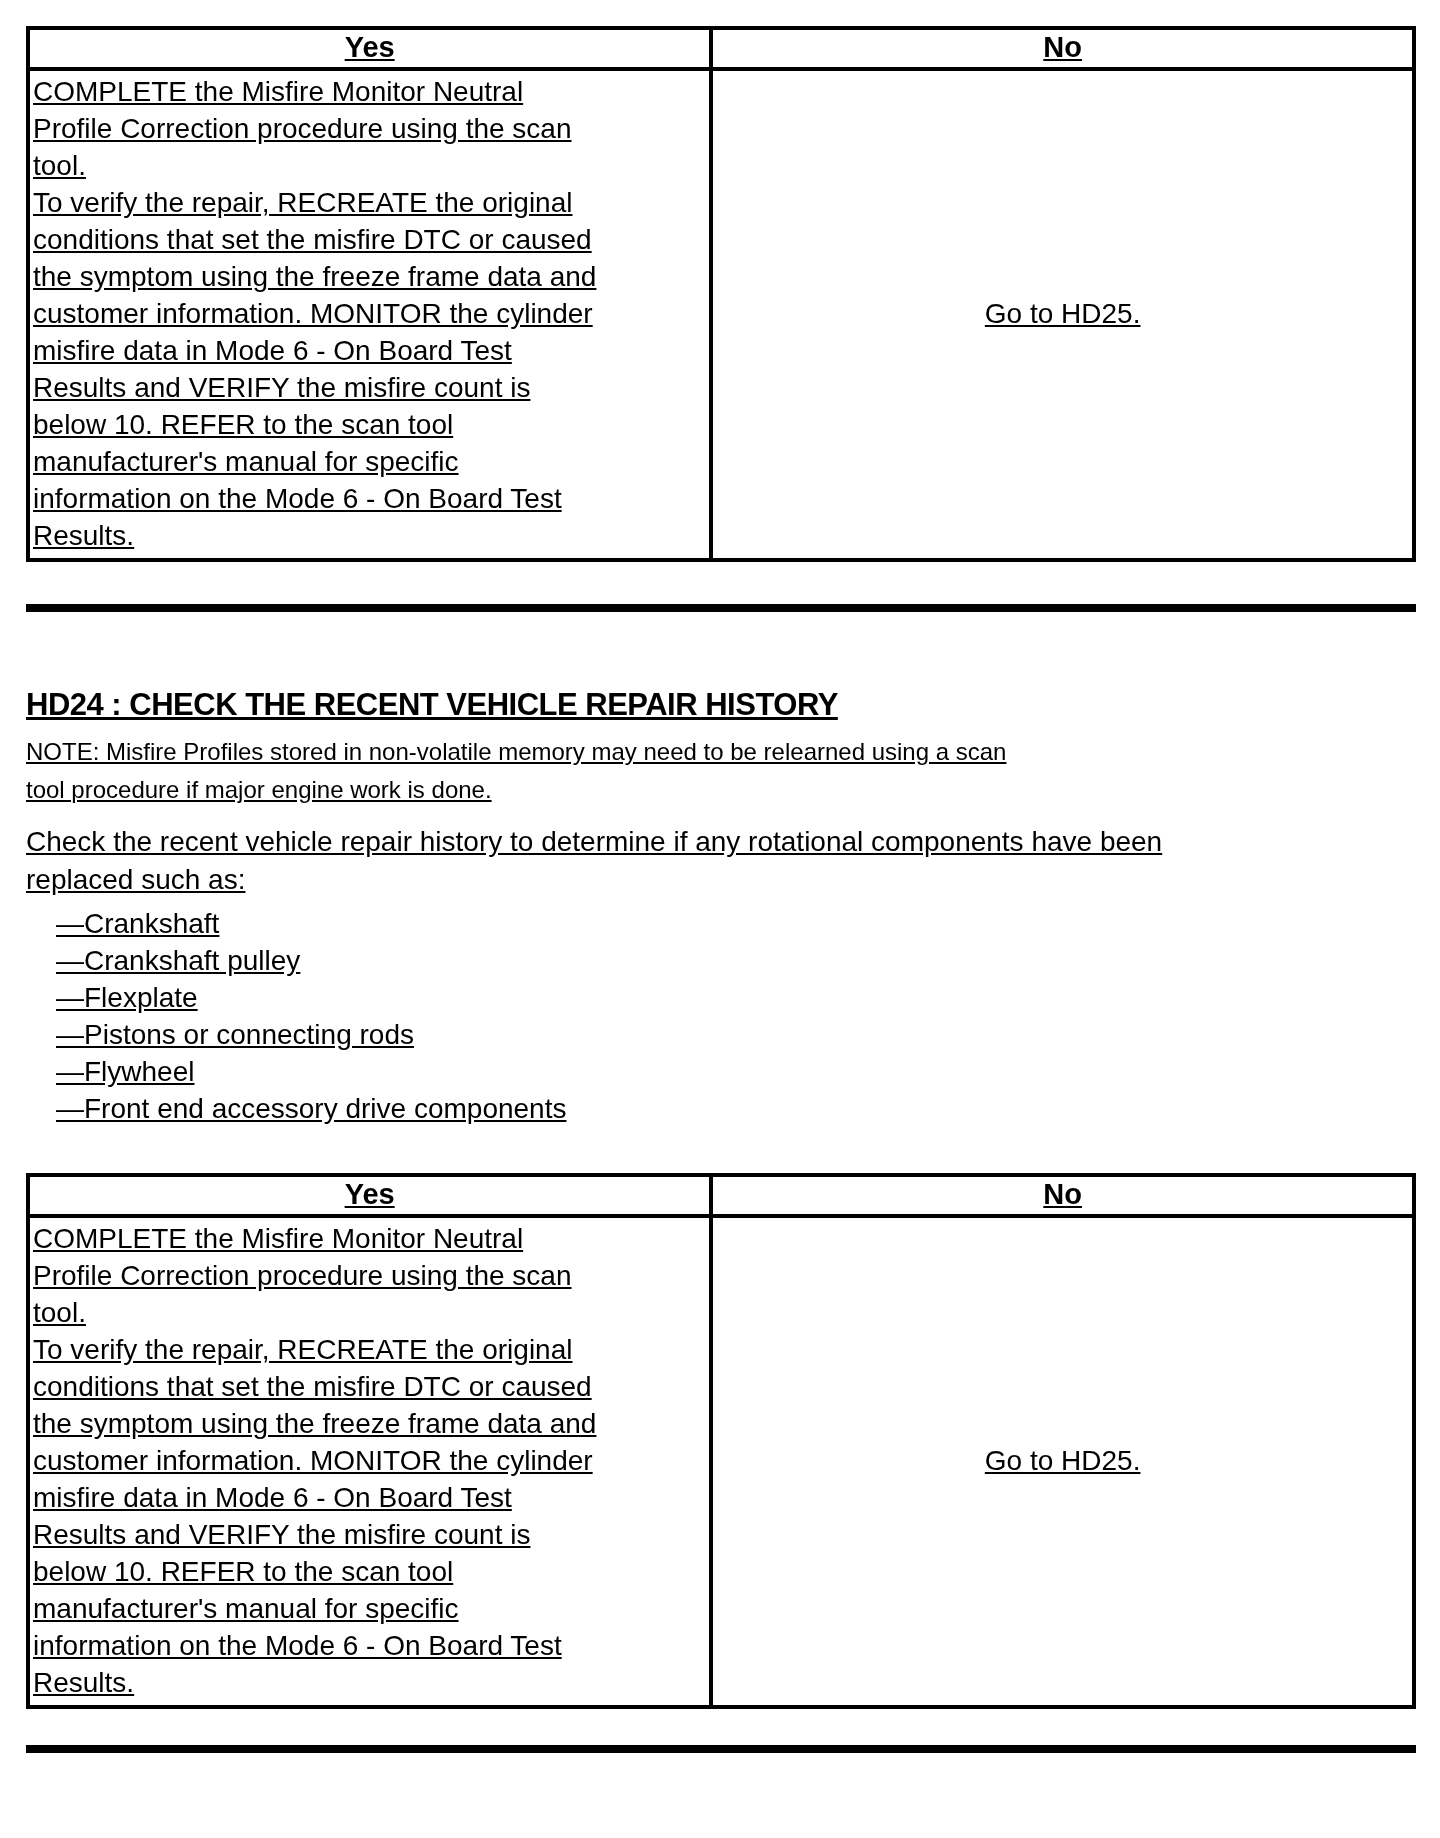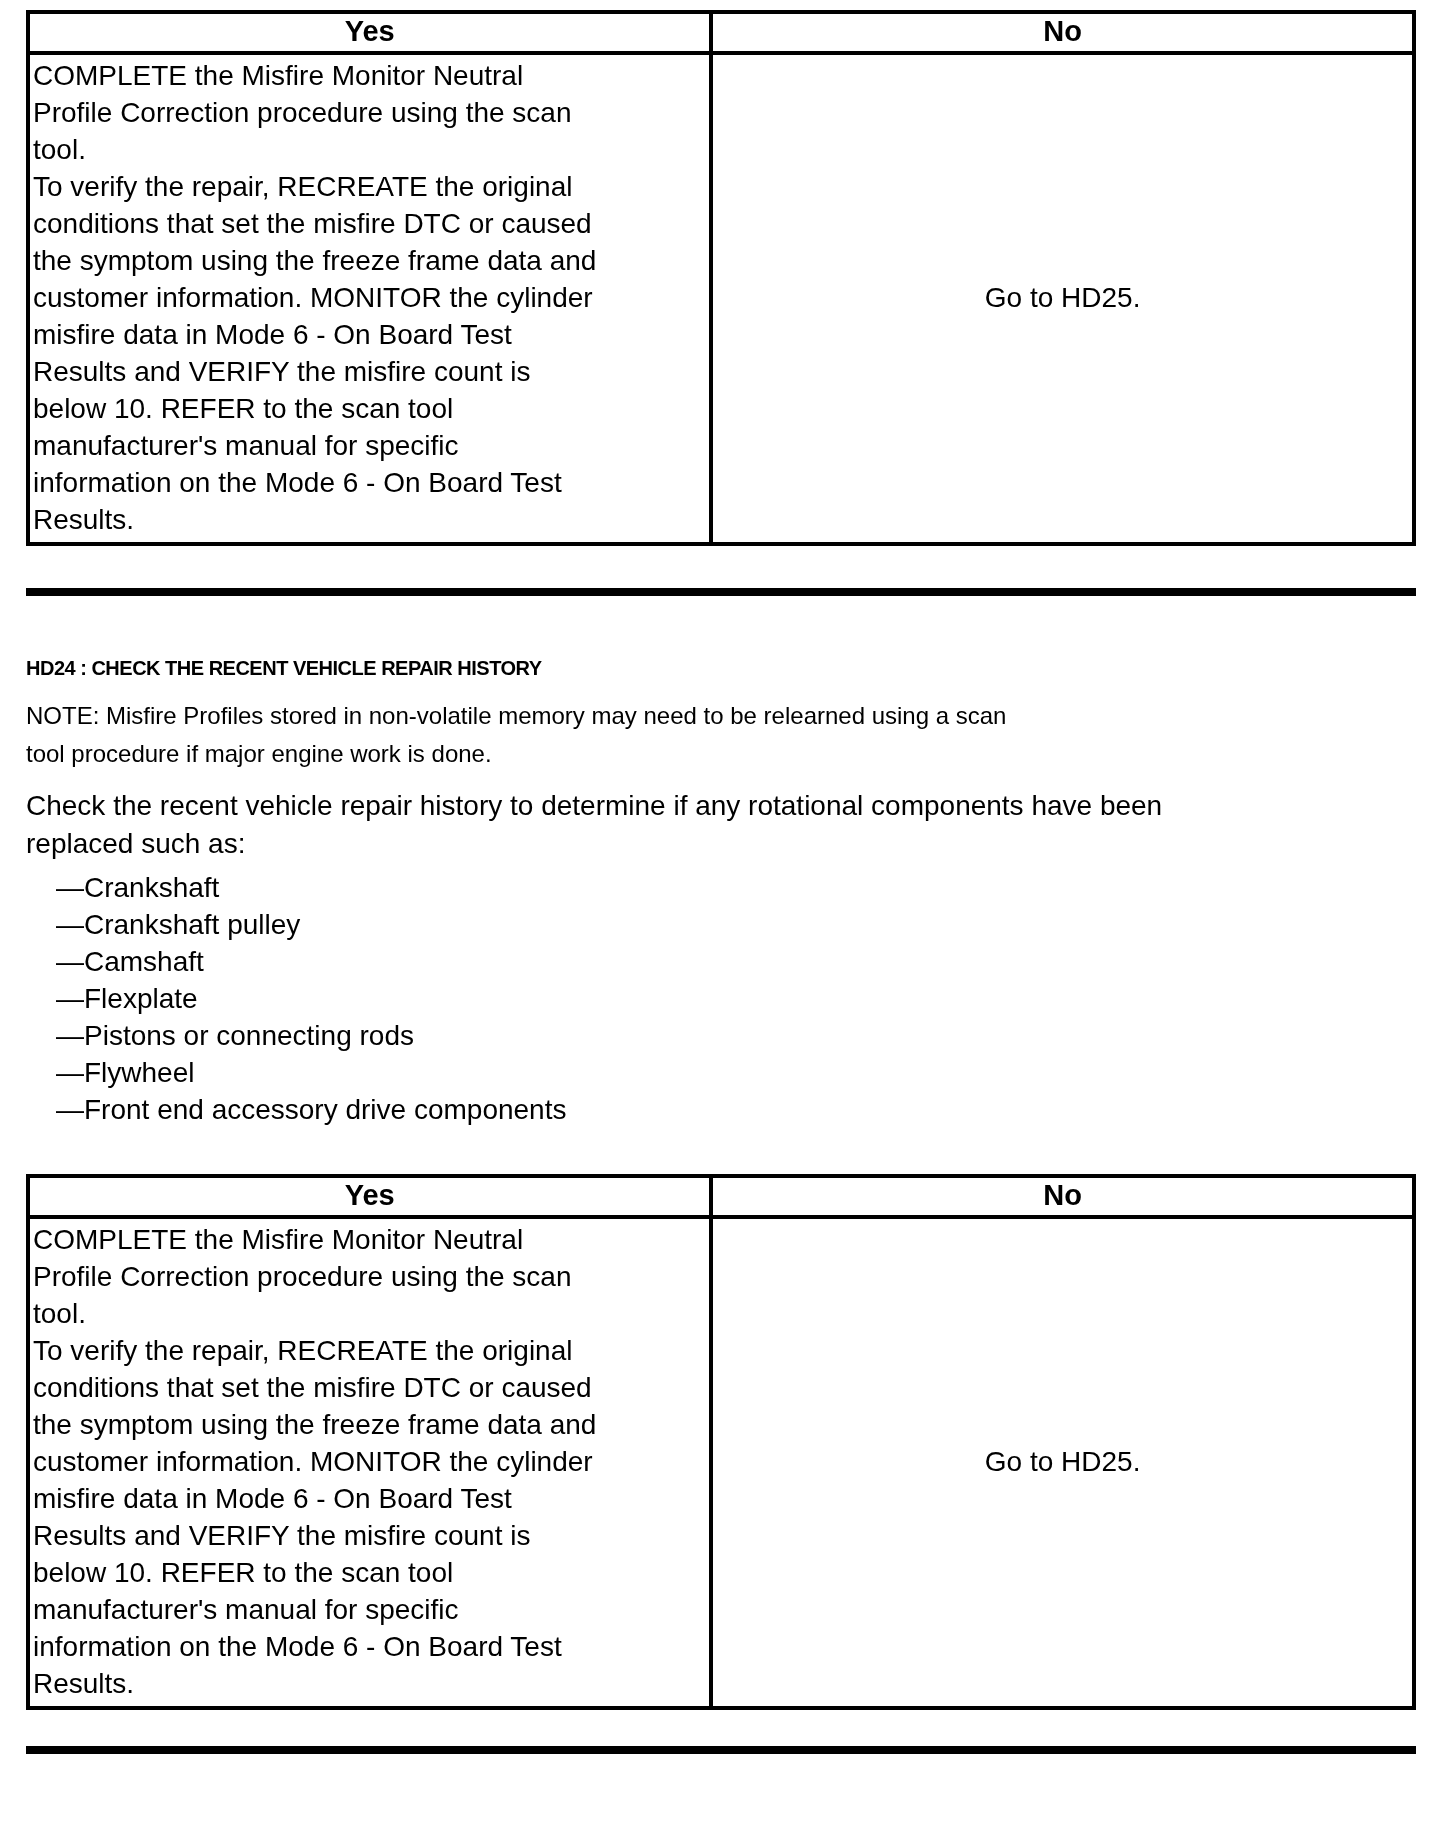--- a/index.html
+++ b/index.html
@@ -7,23 +7,24 @@
     padding: 0;
     background: #ffffff;
     color: #000000;
     font-family: "Liberation Sans", "DejaVu Sans", sans-serif;
   }
   .page {
     position: relative;
     width: 1440px;
     height: 1838px;
     box-sizing: border-box;
-    padding: 10px 24px 0 26px;
+    padding: 26px 24px 0 26px;
     background: #ffffff;
     overflow: hidden;
+    text-decoration: underline;
   }
   table.decision-table {
     width: 100%;
     border-collapse: collapse;
     table-layout: fixed;
   }
   table.decision-table th,
   table.decision-table td {
     border: 4px solid #000000;
   }
@@ -46,22 +47,22 @@
   td.no-cell  { text-align: center; }
 
   .rule {
     height: 8px;
     background: #000000;
   }
   .rule-1 { margin-top: 42px; }
   .rule-2 { margin-top: 36px; }
 
   h2.step-heading {
-    margin: 56px 0 0 0;
-    font-size: 20px;
+    margin: 76px 0 0 0;
+    font-size: 31px;
     line-height: 33px;
     font-weight: bold;
     letter-spacing: -0.5px;
   }
   p.note {
     margin: 12px 0 0 0;
     font-size: 24px;
     line-height: 38px;
     white-space: pre-line;
   }
@@ -133,21 +134,20 @@
 
   <p class="note">NOTE: Misfire Profiles stored in non-volatile memory may need to be relearned using a scan
 tool procedure if major engine work is done.</p>
 
   <p class="intro">Check the recent vehicle repair history to determine if any rotational components have been
 replaced such as:</p>
 
   <div class="component-list">
     <div class="component-list-item">—Crankshaft</div>
     <div class="component-list-item">—Crankshaft pulley</div>
-    <div class="component-list-item">—Camshaft</div>
     <div class="component-list-item">—Flexplate</div>
     <div class="component-list-item">—Pistons or connecting rods</div>
     <div class="component-list-item">—Flywheel</div>
     <div class="component-list-item">—Front end accessory drive components</div>
   </div>
 
 
   <table class="decision-table table-bottom">
     <colgroup>
       <col style="width:49.3%">

